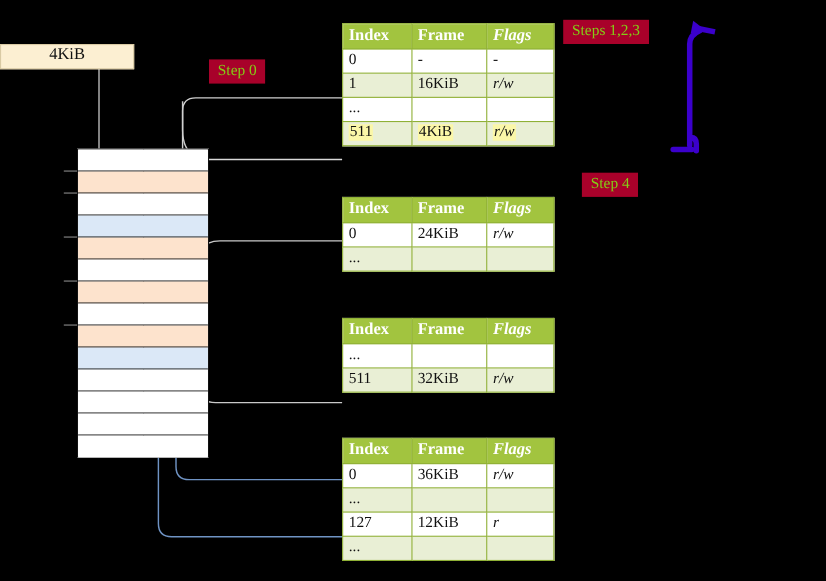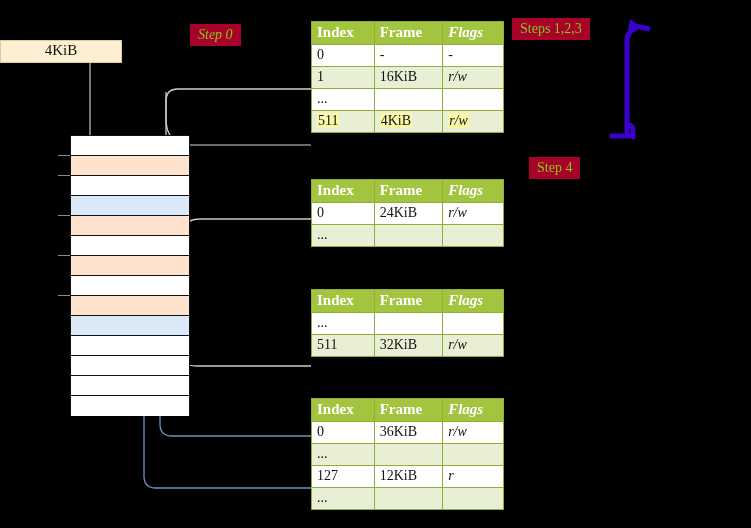--- a/index.html
+++ b/index.html
@@ -157,21 +157,21 @@
 
     
     <path d="M633,137 L633,131 Q633,125 628,125 L628,125
              M627,132 L627,40 Q627,32 636,28" fill="none" stroke="#3b00cc" stroke-width="5" stroke-linecap="round"></path>
     <path d="M612,136 L629,136" fill="none" stroke="#3b00cc" stroke-width="5" stroke-linecap="round"></path>
     <path d="M650,29 L630,25" fill="none" stroke="#3b00cc" stroke-width="5" marker-end="url(#arrViolet)"></path>
   </svg>
 
   <div class="sizebox" style="left:0px; top:40px; width:120px; height:21px;">4KiB</div>
 
-  <div class="badge badge-crimson" style="left:190px; top:24px;font-style:italic;">Step 0</div>
+  <div class="badge badge-crimson" style="left:190px; top:54px;">Step 0</div>
 
   <div class="badge badge-crimson" style="left:512px; top:18px;">Steps 1,2,3</div>
 
 
   <div class="badge badge-crimson" style="left:529px; top:157px;">Step 4</div>
 
   <div class="memgrid" id="memgrid" style="left:70px; top:135px; width:120px; height:281px;">
     <div class="memcol" style="left:59px;"></div>
   <div class="memrow" style="height: 20px;"></div>
       <div class="memrow fill-orange" style="height: 20px;"></div>

